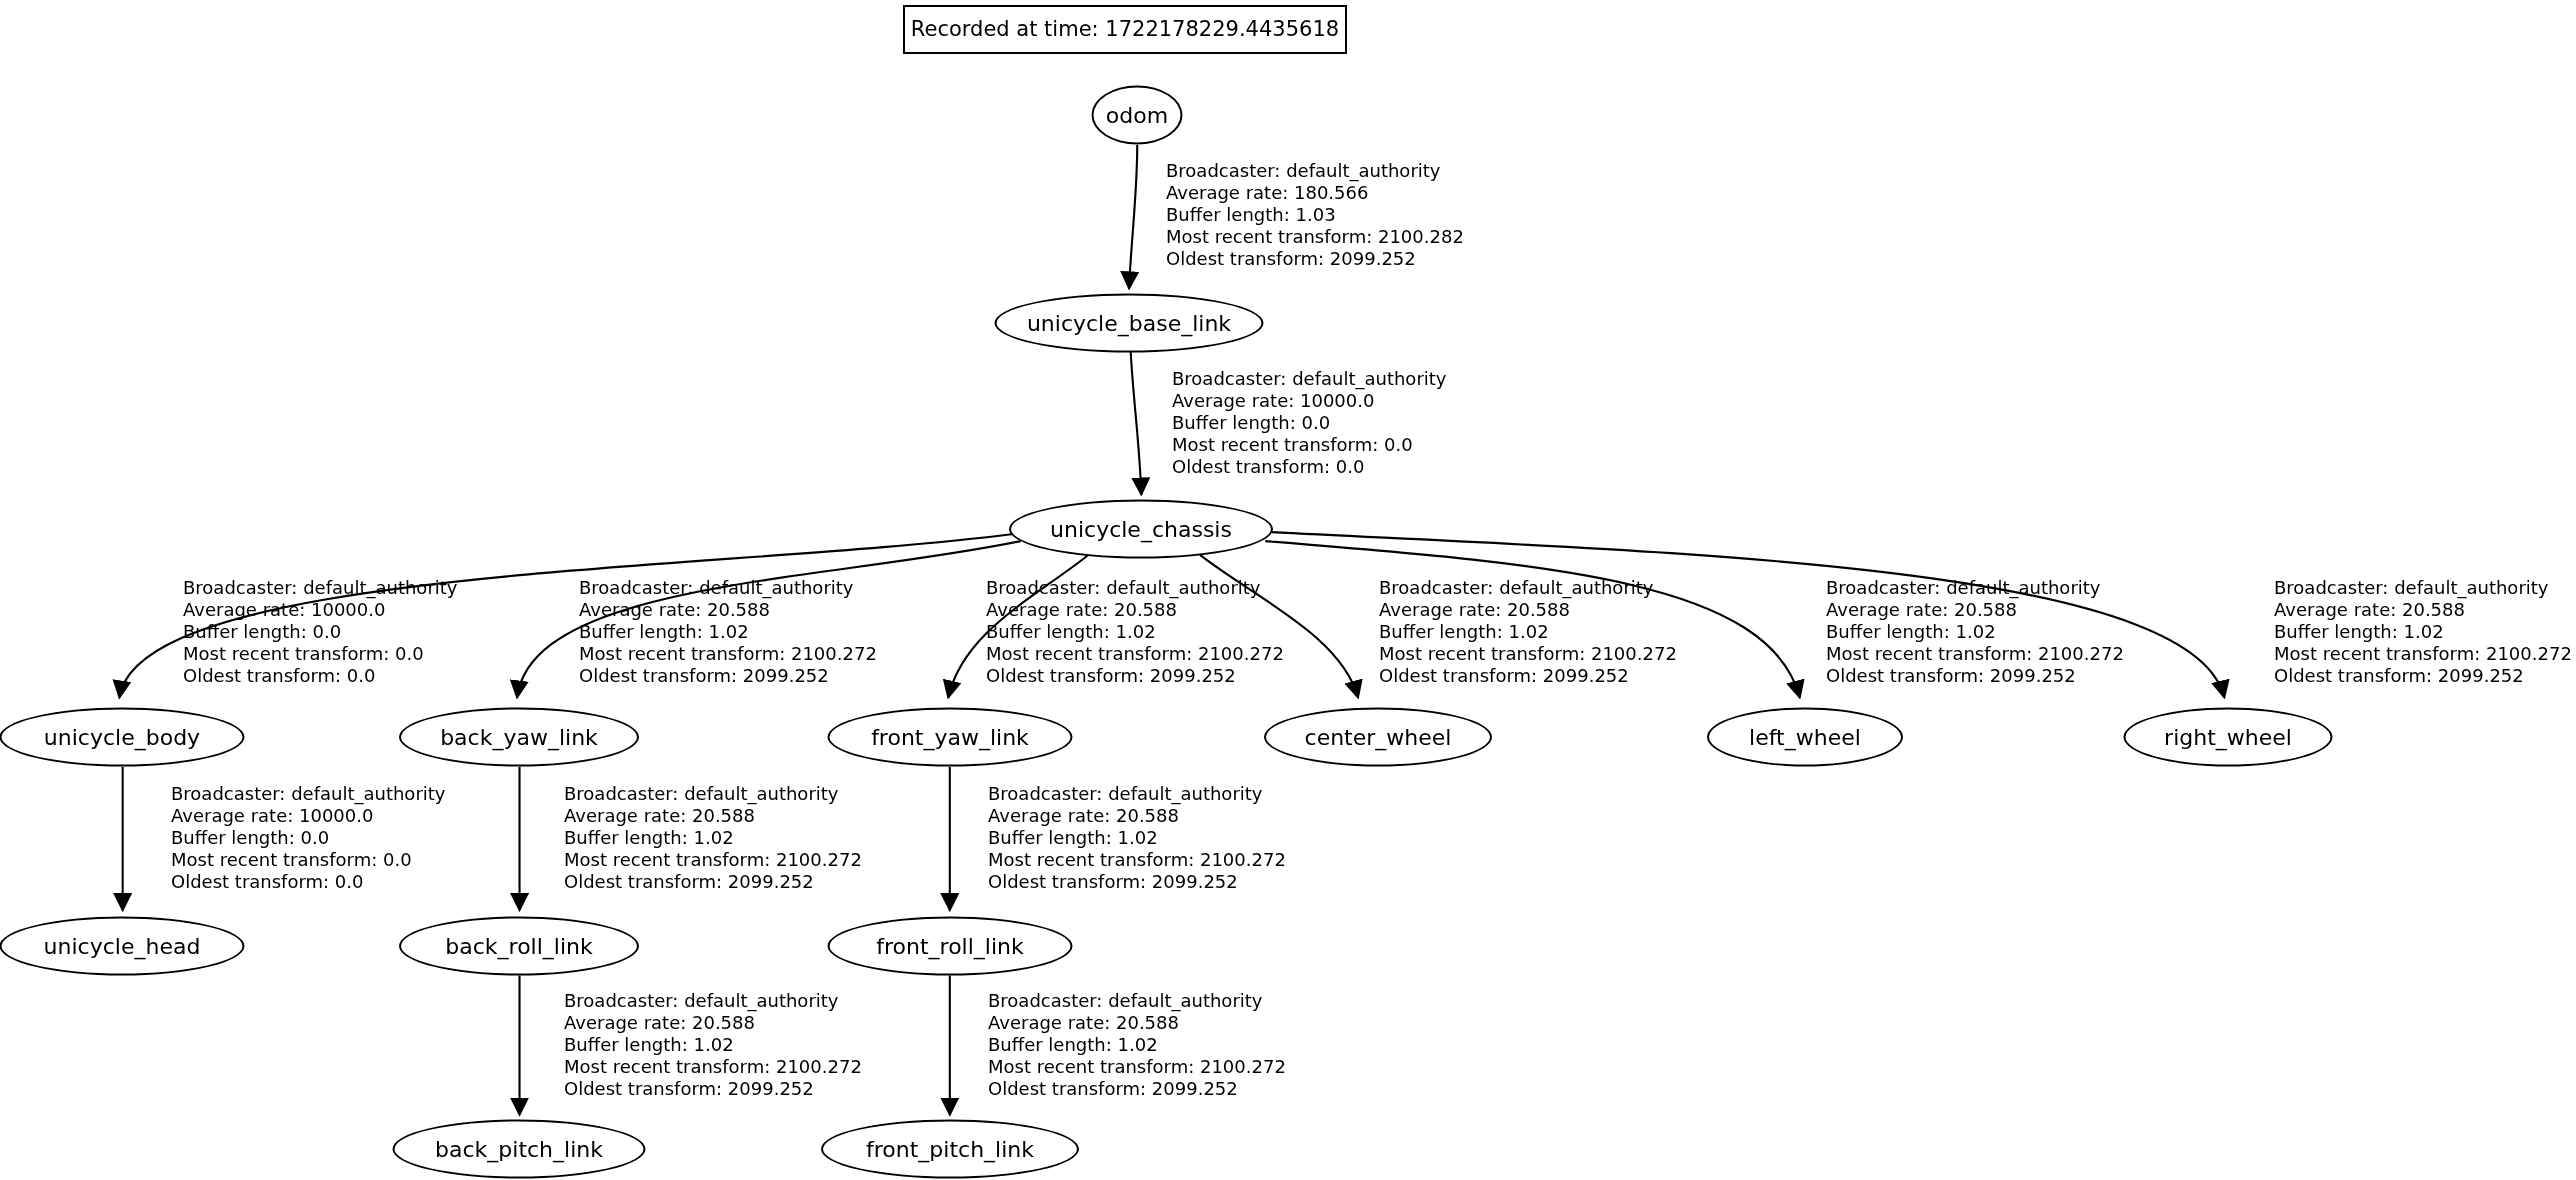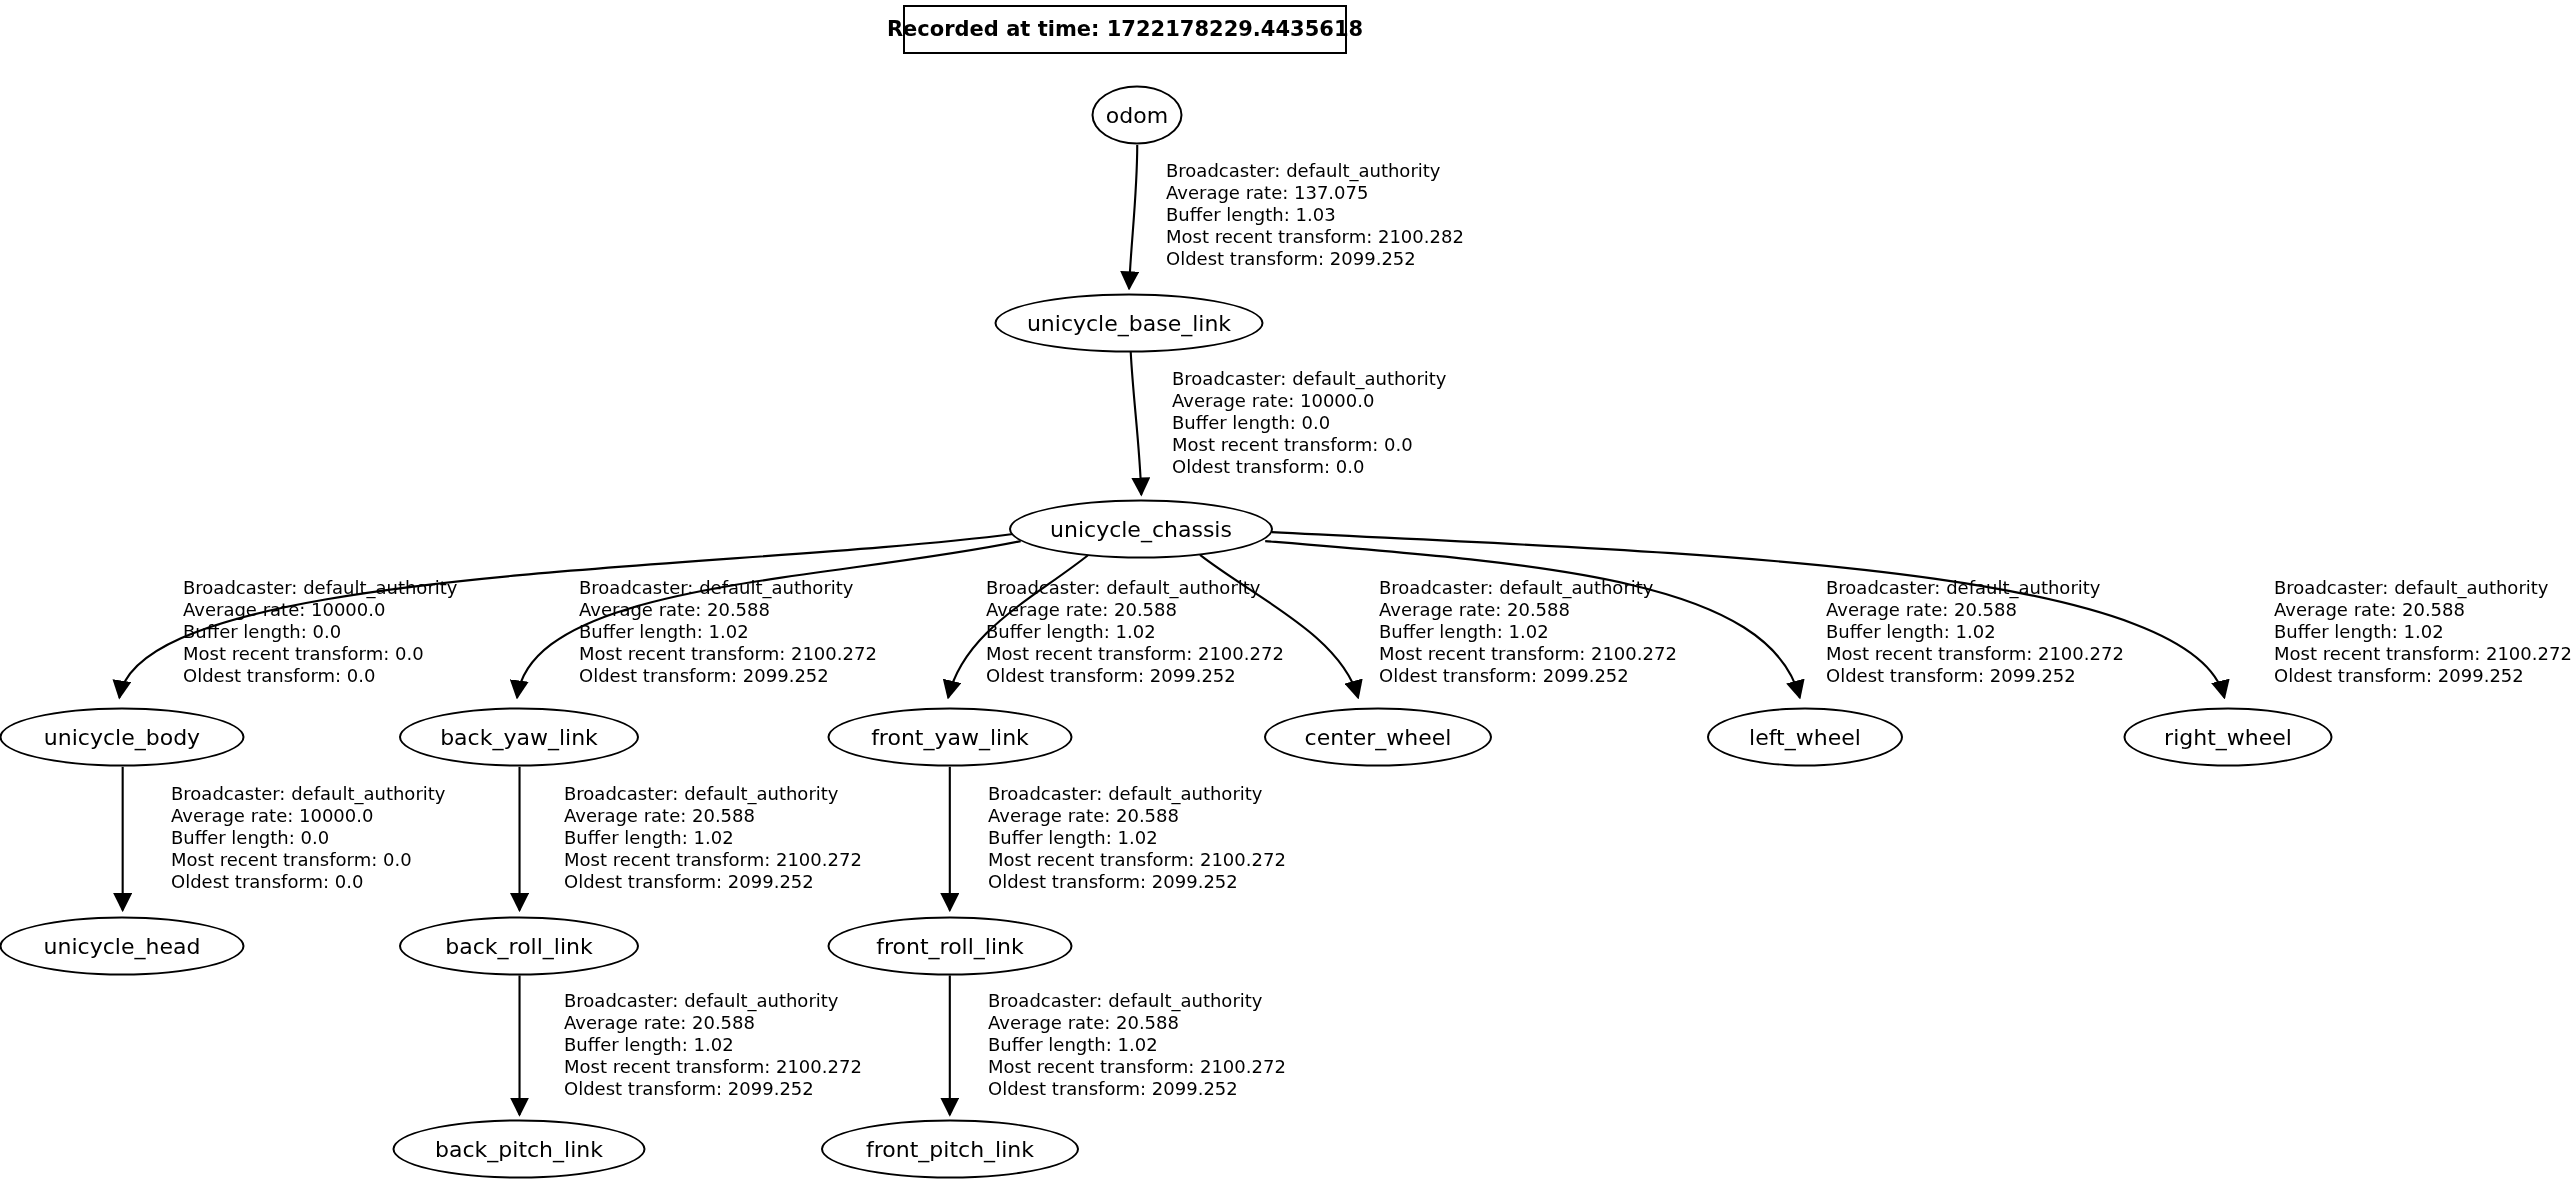--- a/index.html
+++ b/index.html
@@ -20,21 +20,21 @@
     border:2.1px solid #000;border-radius:50%;
     background:#fff;
     display:flex;align-items:center;justify-content:center;
     font-size:22px;font-weight:normal;white-space:nowrap;
     box-sizing:border-box;
   }
   .titlebox{
     position:absolute;left:903px;top:4.9px;width:444px;height:49px;
     border:2.1px solid #000;background:#fff;
     display:flex;align-items:center;justify-content:center;
-    font-size:21px;font-weight:bold;white-space:nowrap;
+    font-size:21px;font-weight:normal;white-space:nowrap;
     box-sizing:border-box;
   }
   .elabel{
     position:absolute;
     font-size:18px;font-weight:normal;line-height:22px;
     white-space:nowrap;text-align:left;
   }
 </style>
 </head>
 <body>
@@ -77,21 +77,21 @@
 
   <div class="node" style="--cx:122px;--cy:946px;--w:245px">unicycle_head</div>
   <div class="node" style="--cx:519px;--cy:946px;--w:240px">back_roll_link</div>
   <div class="node" style="--cx:950px;--cy:946px;--w:245px">front_roll_link</div>
 
   <div class="node" style="--cx:519px;--cy:1149px;--w:253px">back_pitch_link</div>
   <div class="node" style="--cx:950px;--cy:1149px;--w:258px">front_pitch_link</div>
 
   <div class="elabel" style="left:1166px;top:160px">
       <div>Broadcaster: default_authority</div>
-      <div>Average rate: 137.075</div>
+      <div>Average rate: 180.566</div>
       <div>Buffer length: 1.03</div>
       <div>Most recent transform: 2100.282</div>
       <div>Oldest transform: 2099.252</div>
     </div>
   <div class="elabel" style="left:1172px;top:368px">
       <div>Broadcaster: default_authority</div>
       <div>Average rate: 10000.0</div>
       <div>Buffer length: 0.0</div>
       <div>Most recent transform: 0.0</div>
       <div>Oldest transform: 0.0</div>

